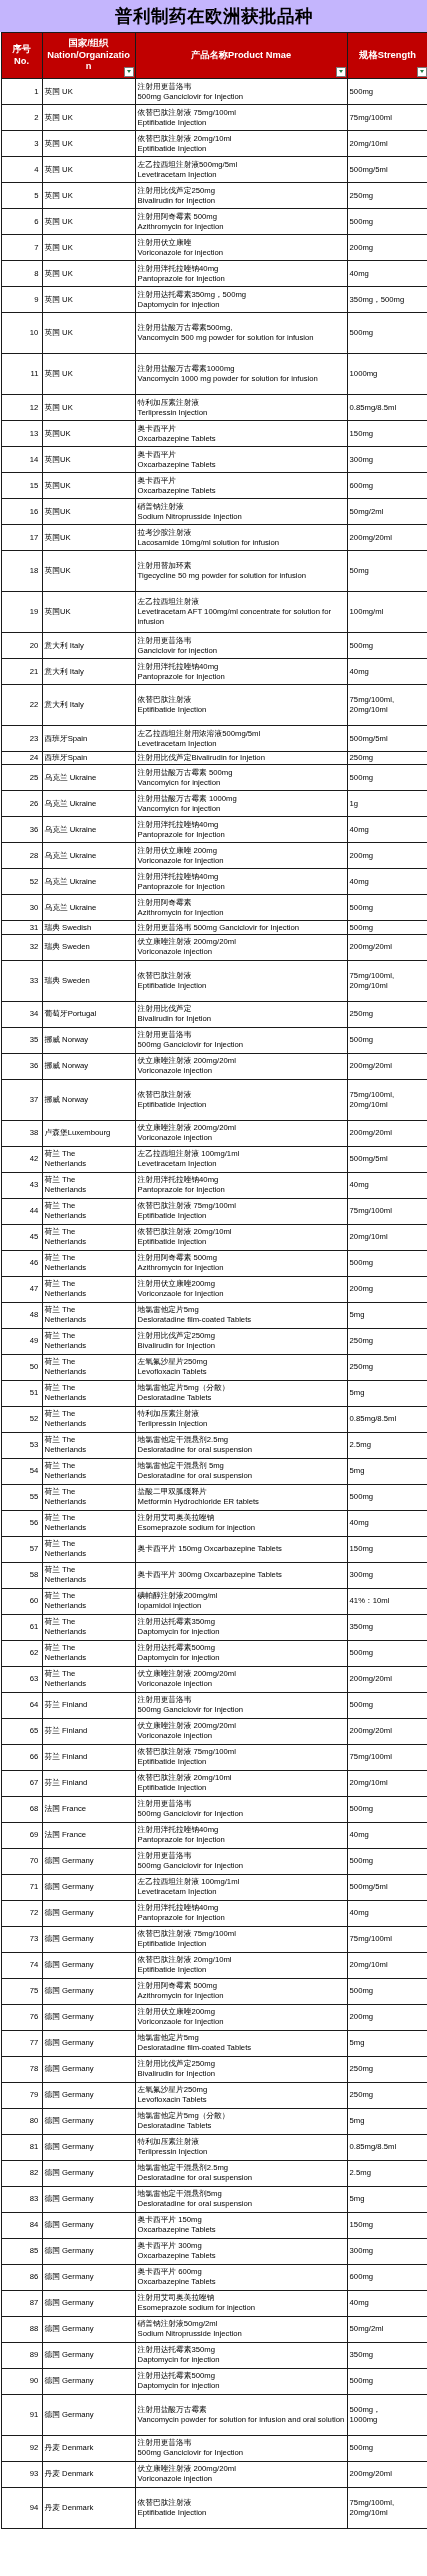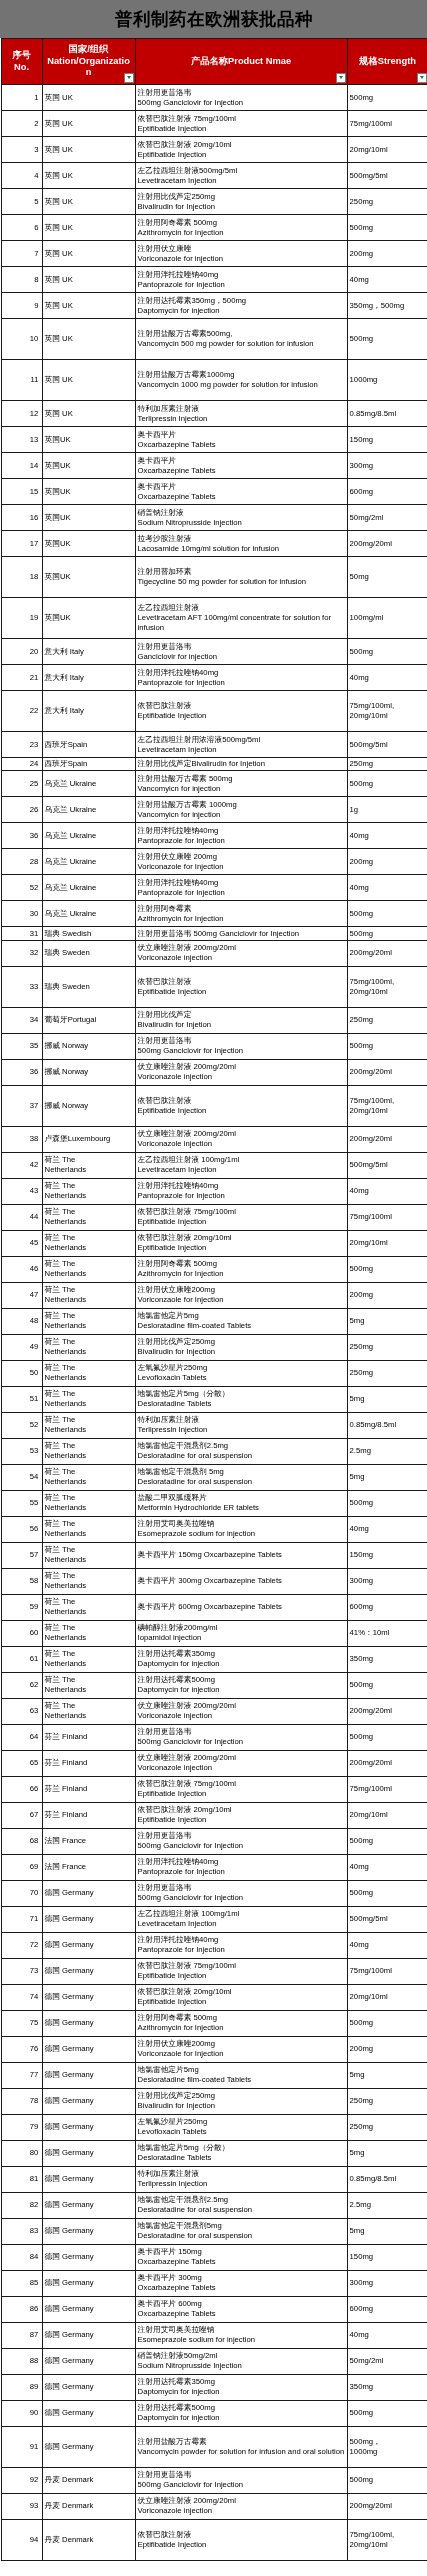--- a/index.html
+++ b/index.html
@@ -1,20 +1,20 @@
 <!DOCTYPE html>
 <html style="font-size:8.2px"><head>
 <meta charset="utf-8">
 <style>
   html,body{margin:0;padding:0;background:#ffffff;}
   body{width:428px;font-family:"Liberation Sans","DejaVu Sans",sans-serif;color:#000;}
   .page{width:428px;}
   .title{
-    height:38px;display:flex;align-items:center;justify-content:center;
-    font-size:17.5px;font-weight:bold;letter-spacing:0.5px;color:#000;background:#737373;
+    height:32px;display:flex;align-items:center;justify-content:center;
+    font-size:17.5px;font-weight:bold;letter-spacing:0.5px;color:#000;background:#c4b5fd;
   }
   table{border-collapse:collapse;table-layout:fixed;width:427px;margin:0 0.5px;}
   col.c-no{width:41px;}
   col.c-nation{width:93px;}
   col.c-product{width:212px;}
   col.c-strength{width:81px;}
   th{
     background:#c00000;color:#ffffff;font-weight:bold;font-size:9.3px;
     text-align:center;vertical-align:middle;height:43px;position:relative;
     border:0.5px solid #1a1a1a;padding:1px 3.1px;line-height:1.25;
@@ -476,27 +476,20 @@
           <td class="strength">150mg</td>
         </tr>
         <tr>
           <td class="num">58</td>
           <td class="nation">荷兰 The
 Netherlands</td>
           <td class="product">奥卡西平片 300mg Oxcarbazepine Tablets</td>
           <td class="strength">300mg</td>
         </tr>
         <tr>
-          <td class="num">59</td>
-          <td class="nation">荷兰 The
-Netherlands</td>
-          <td class="product">奥卡西平片 600mg Oxcarbazepine Tablets</td>
-          <td class="strength">600mg</td>
-        </tr>
-        <tr>
           <td class="num">60</td>
           <td class="nation">荷兰 The
 Netherlands</td>
           <td class="product">碘帕醇注射液200mg/ml
 Iopamidol injection</td>
           <td class="strength">41%：10ml</td>
         </tr>
         <tr>
           <td class="num">61</td>
           <td class="nation">荷兰 The

